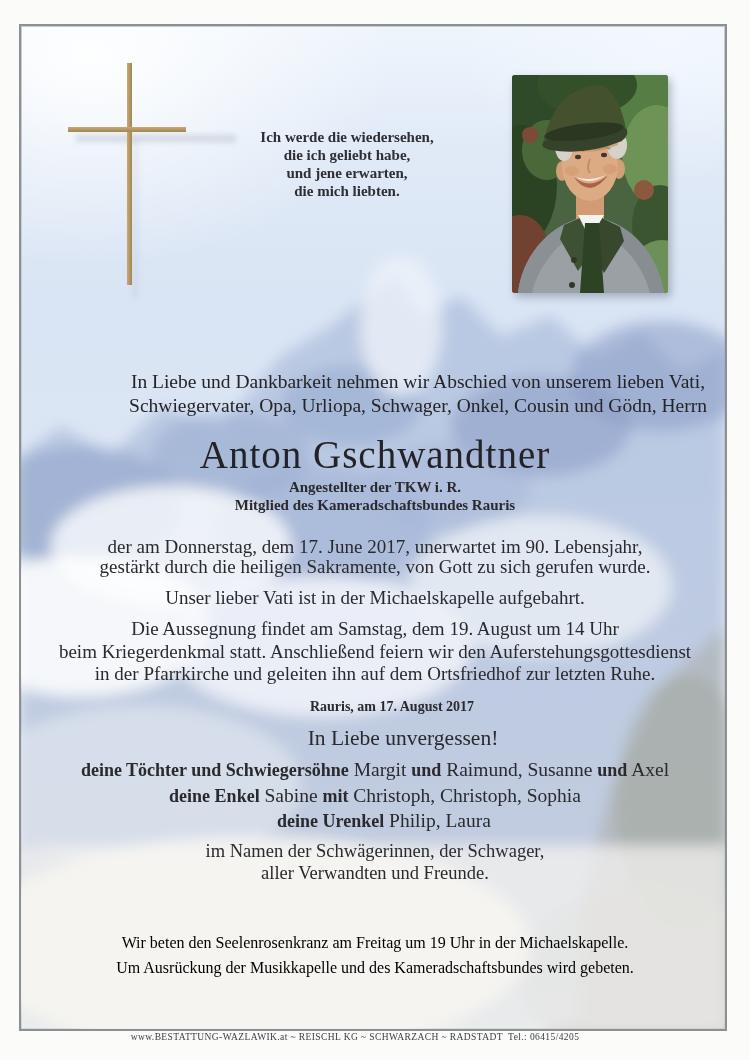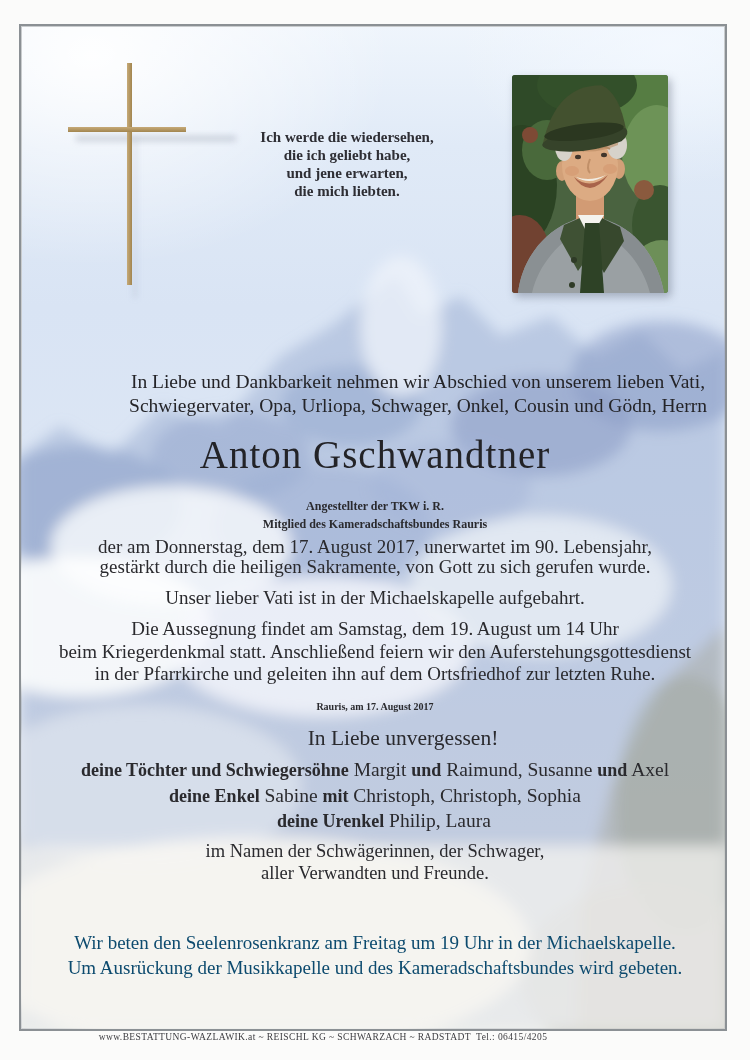--- a/index.html
+++ b/index.html
@@ -43,37 +43,38 @@
     position:absolute;left:491px;top:49px;width:156px;height:218px;
     border-radius:3px;overflow:hidden;
     box-shadow:3px 4px 8px rgba(60,70,90,0.35);
   }
   .photo svg{display:block;width:100%;height:100%;}
   
   .tb{position:absolute;left:20px;width:710px;text-align:center;}
   .poem{left:97px;top:128px;width:500px;font-size:15px;line-height:18px;font-weight:700;color:#2e2e34;}
   .intro{top:370px;font-size:19.5px;line-height:24px;color:#242428;margin-left:43px;}
   .name{top:433px;font-size:39px;line-height:44px;letter-spacing:1px;color:#232327;}
-  .roles{top:498px;font-size:12px;line-height:17.5px;font-weight:700;}
+  .roles{top:479px;font-size:15px;line-height:17.5px;font-weight:700;}
   .death{top:537px;font-size:19px;line-height:20px;}
   .laying{top:587px;font-size:19px;line-height:22px;}
   .funeral{top:618px;font-size:19px;line-height:22.5px;}
-  .dateline{top:698px;font-size:10px;line-height:18px;font-weight:700;}
+  .dateline{top:698px;font-size:14px;line-height:18px;font-weight:700;margin-left:17px;}
   .farewell{top:725px;font-size:21.5px;line-height:26px;padding-left:28px;}
   .m1{top:757px;}
   .m2{top:783px;}
   .m3{top:808px;margin-left:9px;}
   .mourner-line{font-size:19.5px;line-height:25px;}
   .mourner-line .sm{font-size:18px;font-weight:700;}
   .innameof{top:840px;font-size:18.5px;line-height:22px;}
-  .notes{top:930px;font-size:19px;line-height:25px;color:#0c4a6e;}
+  .notes{top:930px;font-size:16px;line-height:25px;color:#000000;}
   .footer{
     position:absolute;left:0;top:1032px;width:646px;text-align:center;
     font-size:9.5px;letter-spacing:0.4px;color:#3c3c40;font-style:normal;
     white-space:pre;
+    padding-left:32px;
   }
 </style>
 </head>
 <body>
 
 <div class="frame">
 
   <svg class="mountains" viewBox="0 0 704 1003" preserveAspectRatio="none" aria-hidden="true">
     <defs>
         <filter id="b" x="-20%" y="-20%" width="140%" height="140%">
@@ -170,21 +171,21 @@
   <div>Schwiegervater, Opa, Urliopa, Schwager, Onkel, Cousin und Gödn, Herrn</div>
 </div>
 
 <div class="tb name">Anton Gschwandtner</div>
 <div class="tb roles">
   <div>Angestellter der TKW i. R.</div>
   <div>Mitglied des Kameradschaftsbundes Rauris</div>
 </div>
 
 <div class="tb death">
-  <div>der am Donnerstag, dem 17. August 2017, unerwartet im 90. Lebensjahr,</div>
+  <div>der am Donnerstag, dem 17. June 2017, unerwartet im 90. Lebensjahr,</div>
   <div>gestärkt durch die heiligen Sakramente, von Gott zu sich gerufen wurde.</div>
 </div>
 
 <div class="tb laying">Unser lieber Vati ist in der Michaelskapelle aufgebahrt.</div>
 
 <div class="tb funeral">
   <div>Die Aussegnung findet am Samstag, dem 19. August um 14 Uhr</div>
   <div>beim Kriegerdenkmal statt. Anschließend feiern wir den Auferstehungsgottesdienst</div>
   <div>in der Pfarrkirche und geleiten ihn auf dem Ortsfriedhof zur letzten Ruhe.</div>
 </div>

